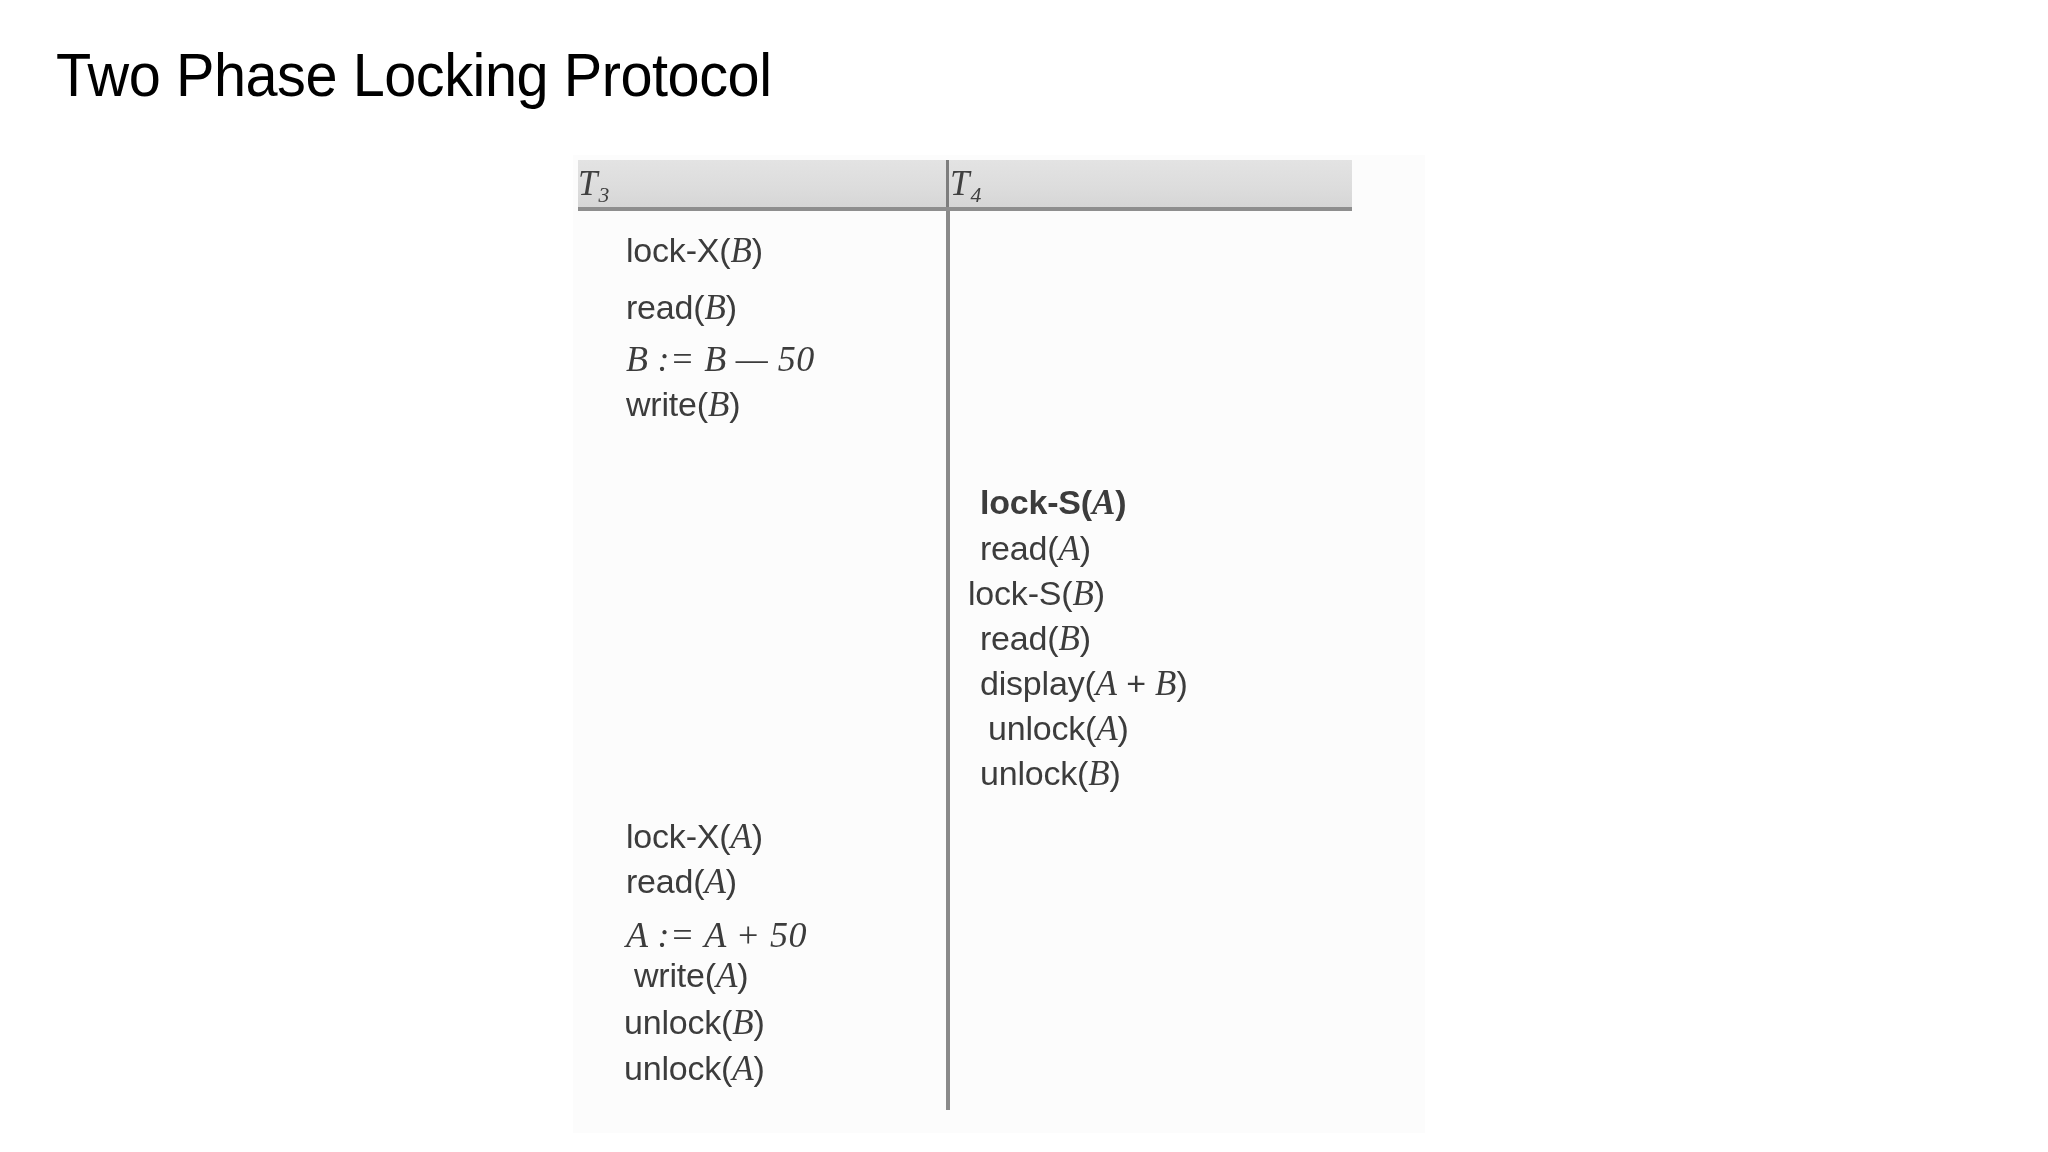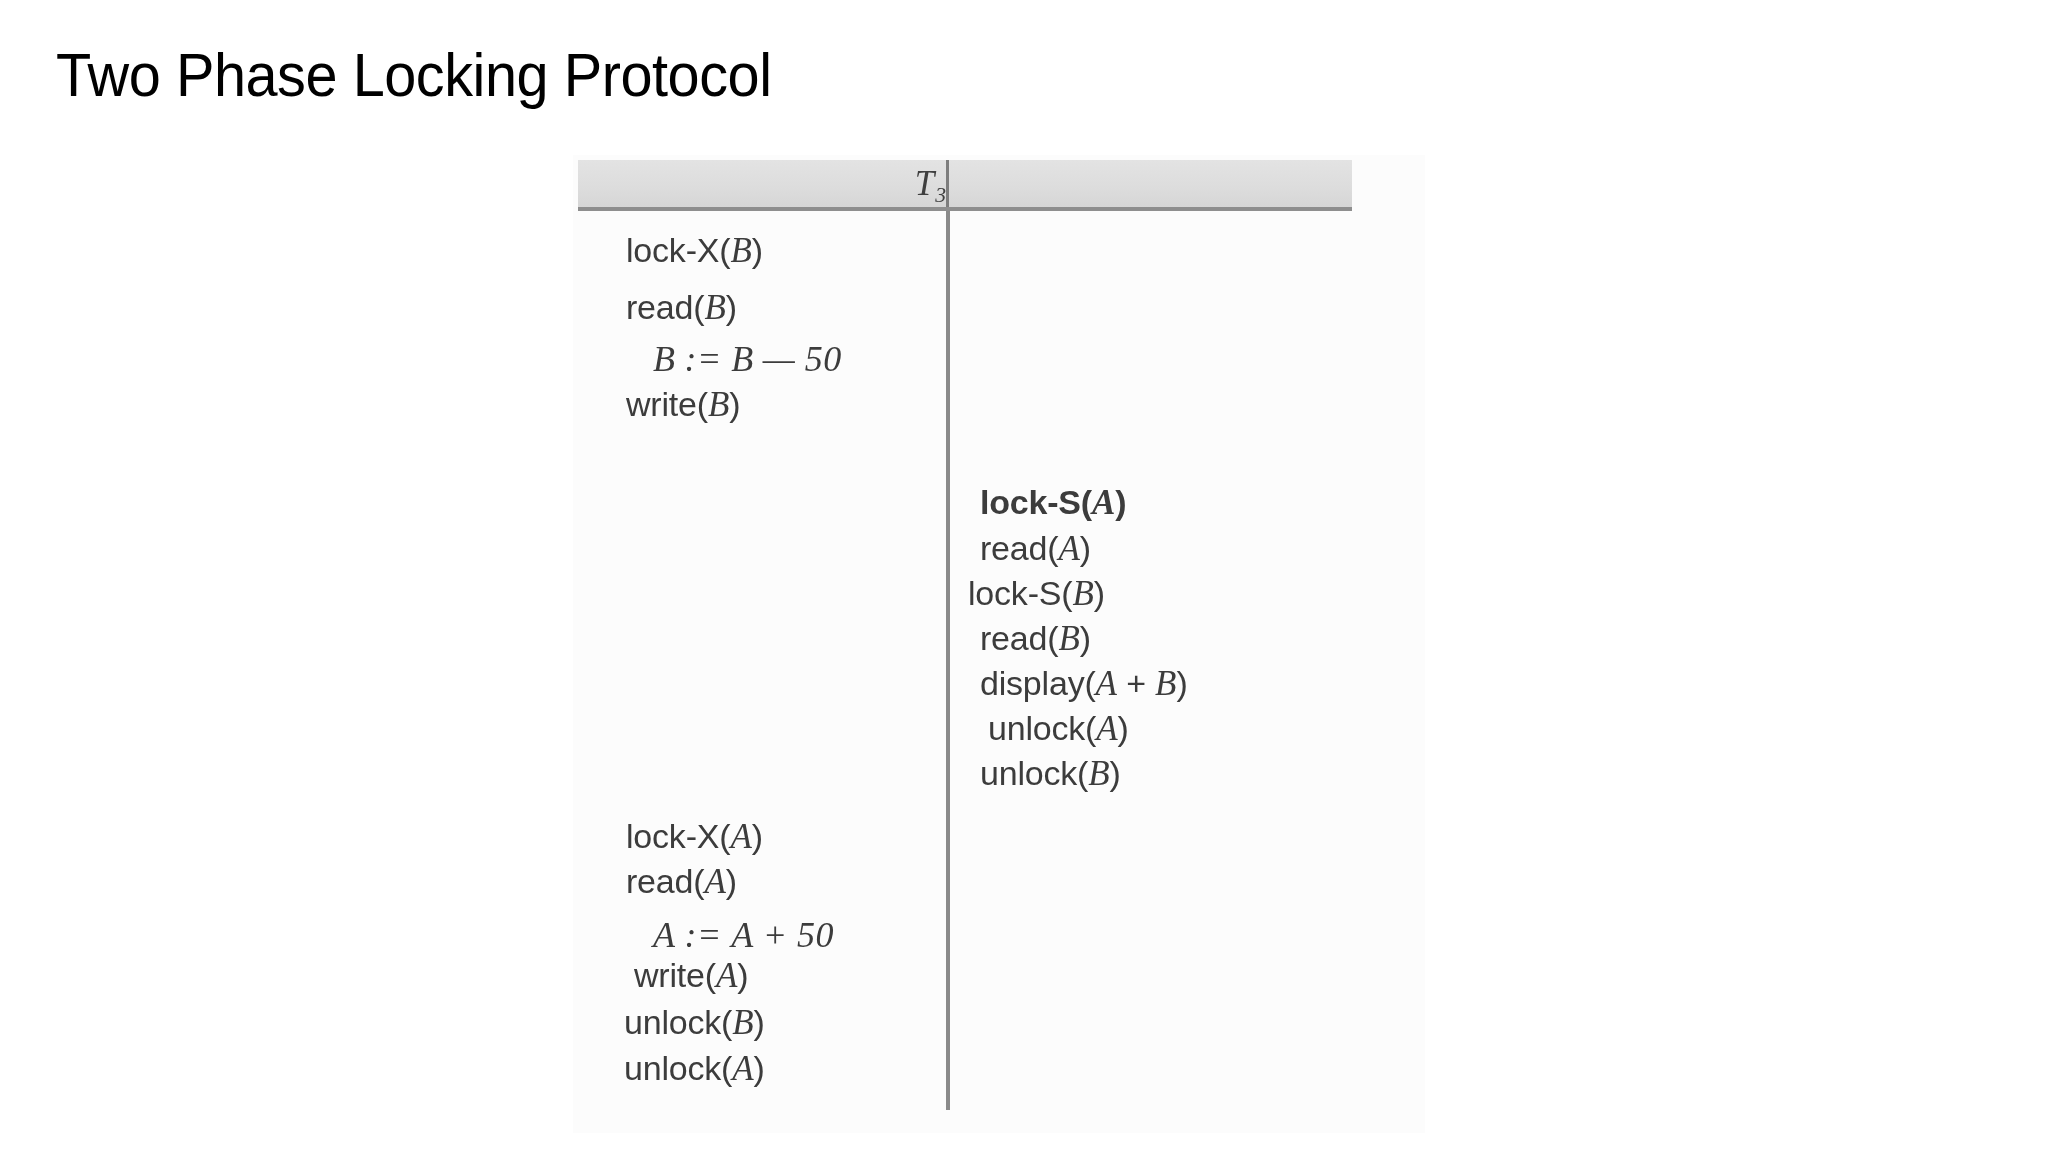--- a/index.html
+++ b/index.html
@@ -65,21 +65,21 @@
     width: 774px;
     height: 4px;
     background: #8e8e8e;
   }
 
   .header-cell {
     position: absolute;
     top: 0;
     height: 64px;
     line-height: 47px;
-    text-align: right;
+    text-align: left;
     font-family: "Liberation Serif", serif;
     font-style: italic;
     font-size: 35px;
     color: #3f3f3f;
   }
   .header-cell.t3 { left: 0;    width: 368px; }
   .header-cell.t4 { left: 372px; width: 402px; }
   .header-cell sub {
     font-size: 0.62em;
     font-style: italic;
@@ -130,41 +130,43 @@
     font-style: italic;
     font-size: 35px;
     letter-spacing: 0;
   }
   
   .op-line.assign {
     font-family: "Liberation Serif", serif;
     font-style: italic;
     font-size: 36px;
     letter-spacing: 0.5px;
-    margin-left: 27px;
   }
   .op-line.assign .var { font-size: 36px; }
 </style>
 </head>
 <body>
 
 <div class="slide-title">Two Phase Locking Protocol</div>
 
 <div class="figure-panel">
 
   <div class="schedule-table">
 
     <div class="table-header"></div>
     <div class="table-header-rule"></div>
     <div class="header-divider"></div>
 
     <div class="header-cell t3">
       <span>T</span><sub>3</sub>
     </div>
 
+    <div class="header-cell t4">
+      <span>T</span><sub>4</sub>
+    </div>
 
     <div class="column-divider"></div>
 
     <div class="op-column col-t3" id="col-t3">
         <div class="op-line" style="top: 22px; left: 48px;">lock-X(<span class="var">B</span>)</div>
         <div class="op-line" style="top: 79px; left: 48px;">read(<span class="var">B</span>)</div>
         <div class="op-line assign" style="top: 131px; left: 48px;"><span class="var">B</span>&nbsp;:=&nbsp;<span class="var">B</span>&nbsp;—&nbsp;50</div>
         <div class="op-line" style="top: 176px; left: 48px;">write(<span class="var">B</span>)</div>
         <div class="op-line" style="top: 608px; left: 48px;">lock-X(<span class="var">A</span>)</div>
         <div class="op-line" style="top: 653px; left: 48px;">read(<span class="var">A</span>)</div>

